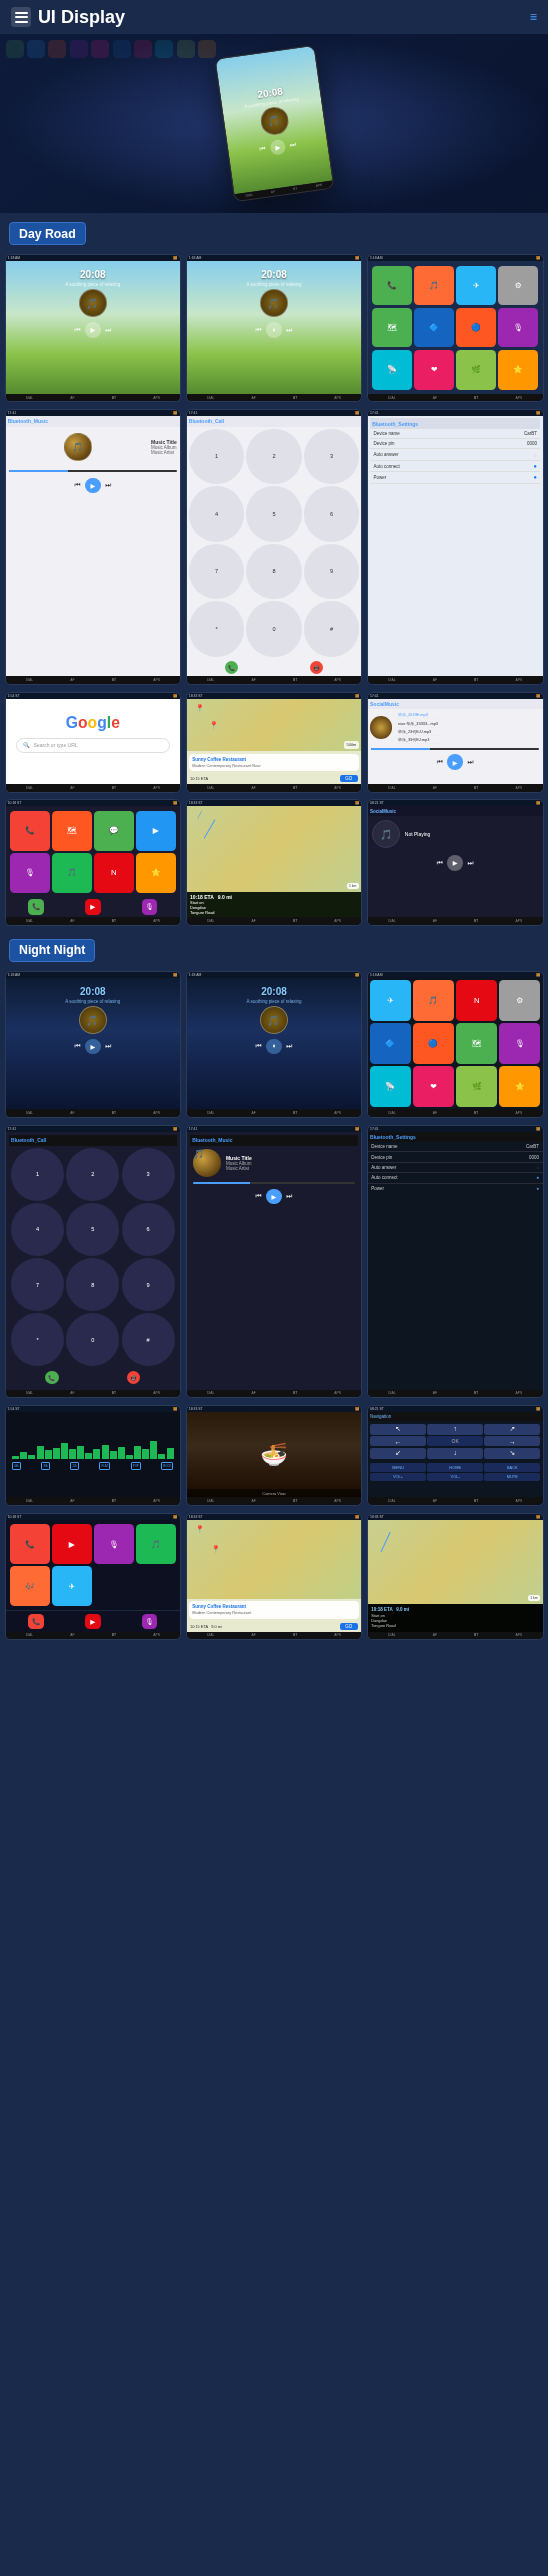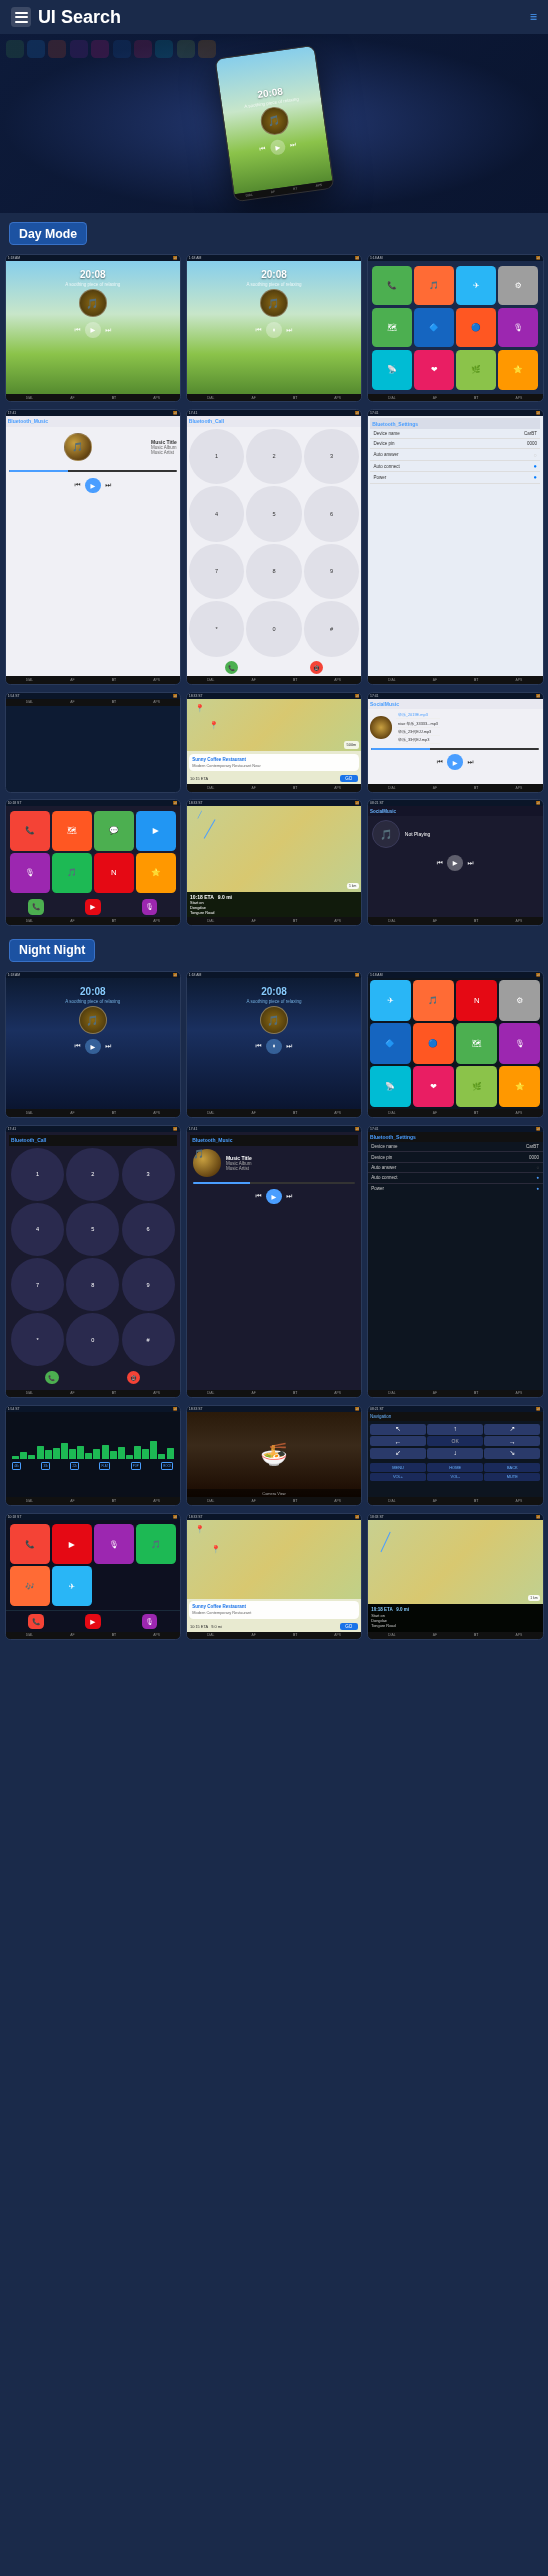--- a/index.html
+++ b/index.html
@@ -339,21 +339,21 @@
 </head>
 <body>
 
 <div class="header">
   <div class="header-left">
     <div class="menu-icon">
       <span></span>
         <span></span>
         <span></span>
     </div>
-    <span class="header-title">UI Search</span>
+    <span class="header-title">UI Display</span>
   </div>
   <div style="font-size:12.3px; color:#4a9eff;">≡</div>
 </div>
 
 <div class="hero">
   <div class="hero-bg"></div>
 
   <div style="position:absolute; inset:0; display:flex; flex-wrap:wrap; gap:3.4px; padding:5.6px; opacity:0.15; overflow:hidden;">
     <div style="width:18px;height:18px;border-radius:4.5px;background:#4CAF50;"></div>
     <div style="width:18px;height:18px;border-radius:4.5px;background:#2196F3;"></div>
@@ -380,21 +380,21 @@
     <div style="background:#111;padding:1.7px;display:flex;justify-content:space-around;width:100%;">
       <span style="font-size:3.4px;color:#888;">DIAL</span>
       <span style="font-size:3.4px;color:#888;">AF</span>
       <span style="font-size:3.4px;color:#888;">BT</span>
       <span style="font-size:3.4px;color:#888;">APS</span>
     </div>
   </div>
 </div>
 
 <div>
-  <div class="section-label">Day Mode</div>
+  <div class="section-label">Day Road</div>
 </div>
 
 <div class="screenshots-grid">
 
   <div class="screenshot-card">
     <div class="card-header">
       <span>1:18 AM</span>
       <span>📶</span>
     </div>
     <div class="device-screen mountain-bg" style="padding:3.4px;">
@@ -574,20 +574,29 @@
   </div>
 
 </div>
 
 <div class="screenshots-grid">
 
   <div class="screenshot-card">
     <div class="card-header">
       <span>1:54 ST</span>
       <span>📶</span>
+    </div>
+    <div class="device-screen google-screen">
+      <div style="margin:11.2px auto 5.6px;text-align:center;font-size:15.7px;font-weight:bold;">
+        <span style="color:#4285F4;">G</span><span style="color:#EA4335;">o</span><span style="color:#FBBC05;">o</span><span style="color:#4285F4;">g</span><span style="color:#34A853;">l</span><span style="color:#EA4335;">e</span>
+      </div>
+      <div style="border:0.6px solid #ddd;border-radius:13.4px;padding:3.4px 6.7px;display:flex;align-items:center;gap:3.4px;margin:0 5.6px;">
+        <span style="color:#666;font-size:5.6px;">🔍</span>
+        <span style="font-size:5px;color:#999;">Search or type URL</span>
+      </div>
     </div>
     <div style="background:#111;padding:1.7px;display:flex;justify-content:space-around;">
       <span style="font-size:3.4px;color:#888;">DIAL</span>
       <span style="font-size:3.4px;color:#888;">AF</span>
       <span style="font-size:3.4px;color:#aaa;">BT</span>
       <span style="font-size:3.4px;color:#888;">APS</span>
     </div>
   </div>
 
   <div class="screenshot-card">

